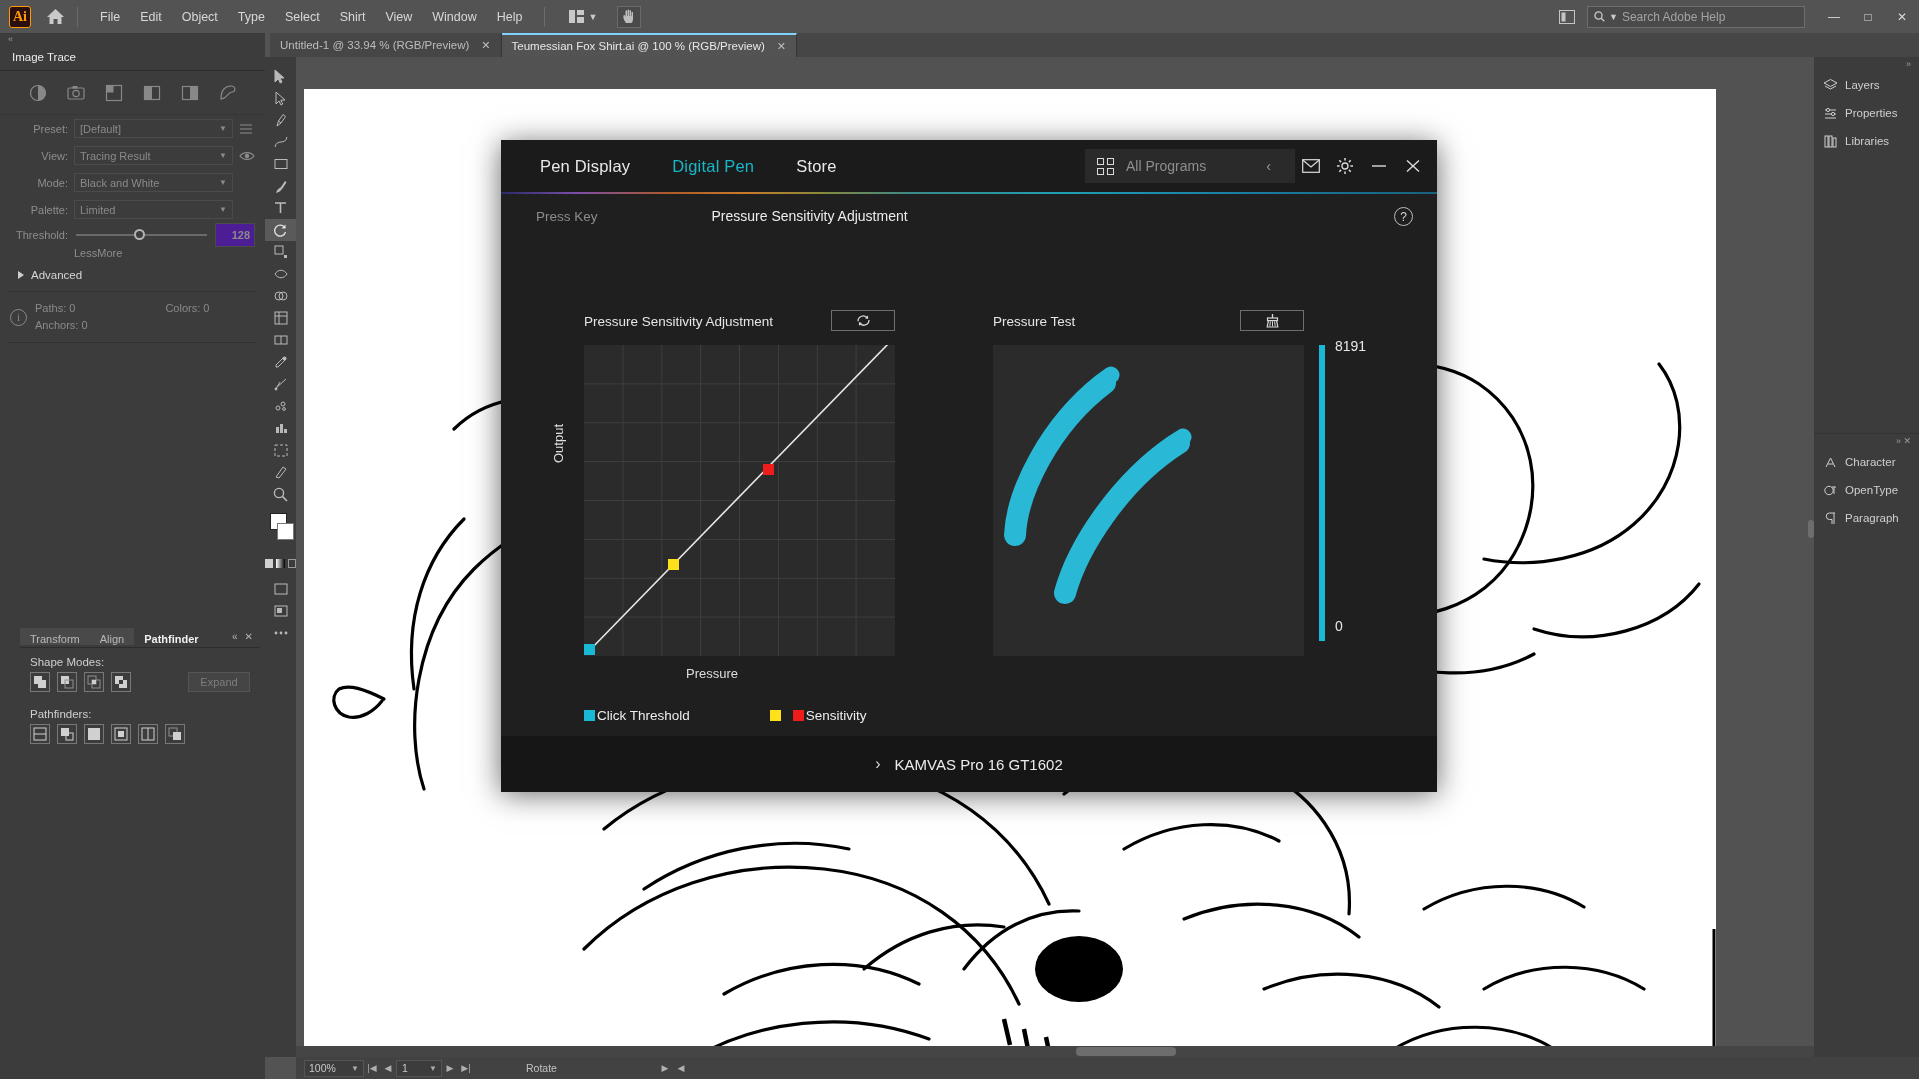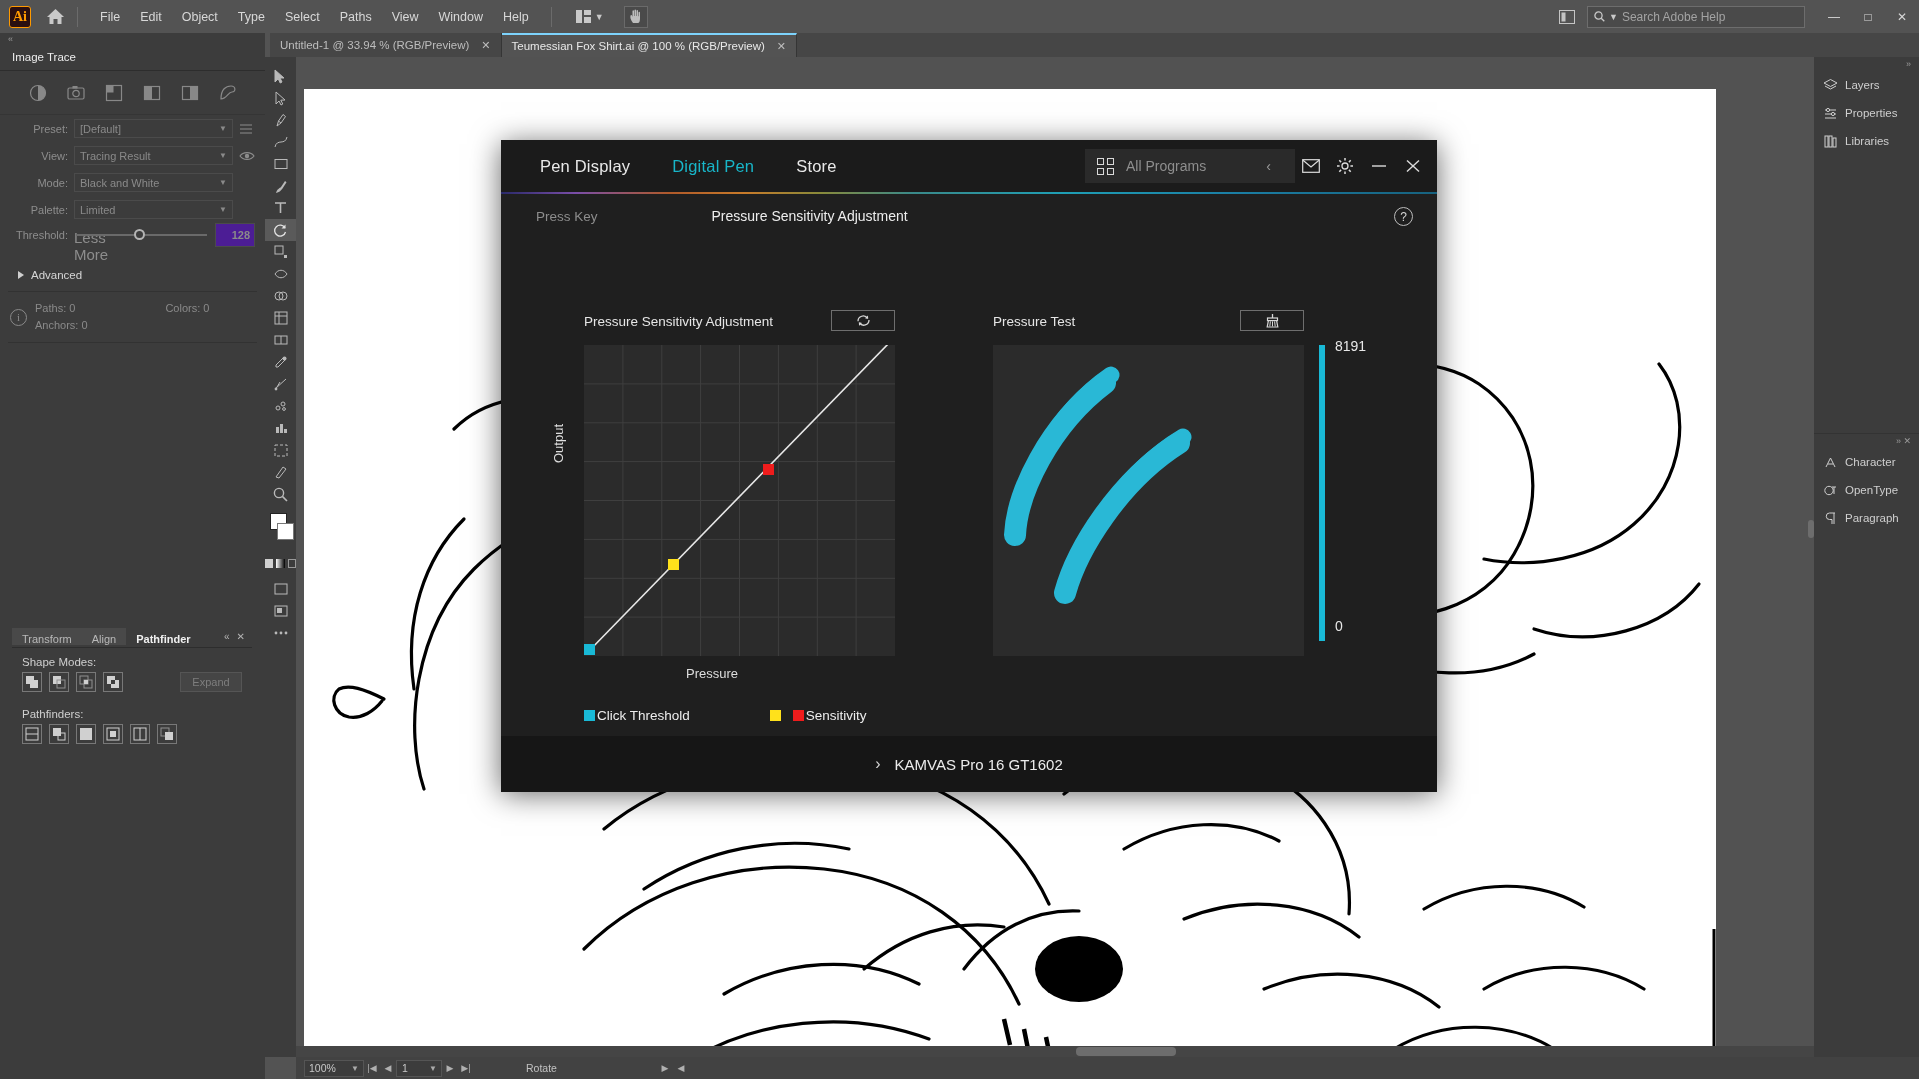--- a/index.html
+++ b/index.html
@@ -80,35 +80,35 @@
     display:flex; align-items:center; padding: 0 5px; font-size: 11px; color: #8a8a8a;
     position: relative;
   }
   .combo .carat { position:absolute; right:5px; color:#8a8a8a; font-size:8px; }
   .eye { width:16px; height:16px; opacity:.55; }
   .slider-row { display:flex; align-items:center; height: 24px; padding: 0 10px; gap: 8px; }
   .slider-row .lbl { font-size: 11px; color:#8d8d8d; width:58px; text-align:right;}
   .track { flex:1; height:2px; background:#6a6a6a; position:relative; }
   .knob { position:absolute; top:-5px; left:44%; width:11px; height:11px; border-radius:50%; border:2px solid #b4b4b4; background:#3c3c3c;}
   .numfield { width:40px; height:24px; border:1px solid #4b4b4b; background:#4c1d95; color:#8a8a8a; font-size:11px; display:flex; align-items:center; justify-content:flex-end; padding-right:4px;font-weight:bold;}
-  .lessmore { display:flex; font-size:15px; color:#8d8d8d; padding: 0 18px 0 74px; justify-content:flex-end; height:16px;flex-direction:column;}
+  .lessmore { display:flex; font-size:11px; color:#8d8d8d; padding: 0 18px 0 74px; justify-content:flex-start; height:16px;}
   .advanced { display:flex; align-items:center; gap:7px; padding: 6px 10px 6px 18px; font-size:11.5px; color:#d6d6d6; }
   .tri { width:0;height:0;border-left:6px solid #cfcfcf;border-top:4px solid transparent;border-bottom:4px solid transparent;}
   .hr { height:1px; background:#323232; margin: 4px 8px; }
   .stats { display:flex; align-items:center; padding: 4px 10px; gap:8px; }
   .infoic { width:17px;height:17px;border:1px solid #8a8a8a;border-radius:50%;color:#8a8a8a;font-size:11px;display:flex;align-items:center;justify-content:center; font-family:"Liberation Serif",serif;}
   .statcol { font-size:11px; color:#8a8a8a; line-height: 17px; }
   .statrow { display:flex; gap: 90px; }
   .previewrow { display:flex; align-items:center; padding: 6px 10px; gap:7px; }
   .cb { width:12px;height:12px;border:1px solid #6a6a6a;background:#3c3c3c;}
   .previewrow .t { font-size:11.5px; color:#8a8a8a; }
   .tracebtn { margin-left:auto; width:62px;height:20px;border:1px solid #555;background:#454545;color:#7e7e7e;font-size:11.5px;display:flex;align-items:center;justify-content:center;}
 
   
-  .pf { position:absolute; left: 12px; top: 592px; width: 240px; background:#3c3c3c; }
+  .pf { position:absolute; left: 20px; top: 592px; width: 240px; background:#3c3c3c; }
   .pf-head { display:flex; align-items:center; height: 23px; background:#3c3c3c; border-bottom:1px solid #2d2d2d;}
   .pf-tab { font-size:11px; color:#b9b9b9; padding: 5px 10px 0 10px; }
   .pf-tab.sel { background:#3c3c3c; color:#f0f0f0; font-weight:bold; }
   .pf-tab.un { background:#494949; }
   .pf-ctl { margin-left:auto; display:flex; gap:7px; padding-right:7px; color:#b4b4b4; font-size:10px;}
   .pf-sec { font-size:11.5px; color:#cfcfcf; padding: 8px 10px 4px 10px; }
   .pf-btns { display:flex; gap:7px; padding: 0 10px 8px 10px; align-items:center;}
   .pfb { width:20px;height:20px;border:1px solid #787878; position:relative; background:#3c3c3c; }
   .expandbtn { margin-left:auto; width:62px;height:20px;border:1px solid #555;background:#454545;color:#7e7e7e;font-size:11px;display:flex;align-items:center;justify-content:center;}
 
@@ -211,21 +211,21 @@
       <svg width="19" height="17" viewBox="0 0 19 17">
           <path d="M9.5 1 L18 9 L15.5 9 L15.5 16 L11.5 16 L11.5 11 L7.5 11 L7.5 16 L3.5 16 L3.5 9 L1 9 Z" fill="#c9c9c9"></path>
         </svg>
     </div>
     <div class="mb-sep"></div>
     <div class="menu-item">File</div>
     <div class="menu-item">Edit</div>
     <div class="menu-item">Object</div>
     <div class="menu-item">Type</div>
     <div class="menu-item">Select</div>
-    <div class="menu-item">Paths</div>
+    <div class="menu-item">Shirt</div>
     <div class="menu-item">View</div>
     <div class="menu-item">Window</div>
     <div class="menu-item">Help</div>
     <div class="mb-sep"></div>
     <div class="arrange-icon">
       <span class="arrange-box">
           <i></i>
           <i></i>
           <i></i>
         </span>

